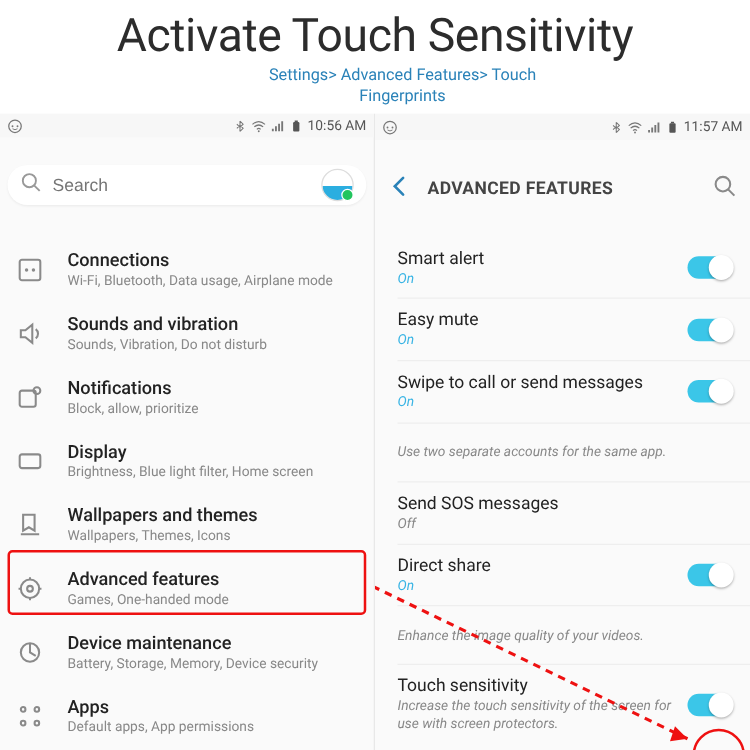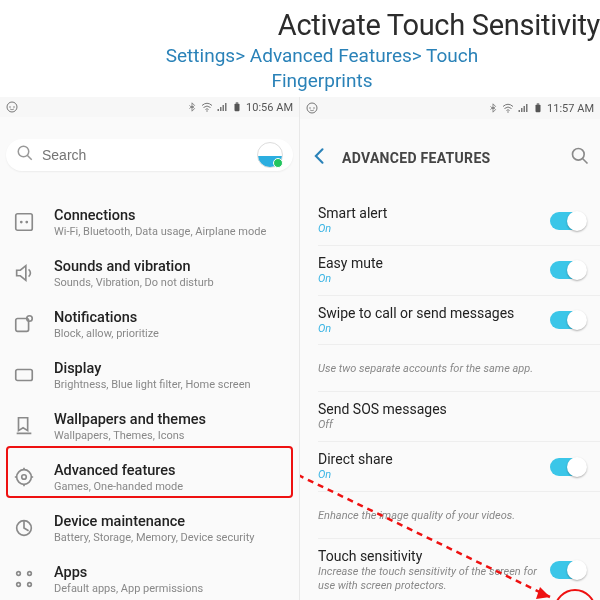--- a/index.html
+++ b/index.html
@@ -4,22 +4,22 @@
 <style>
   * { box-sizing: border-box; margin: 0; padding: 0; }
   body {
     width: 600px;
     height: 600px;
     background: #fff;
     font-family: -apple-system, BlinkMacSystemFont, "Segoe UI", Roboto, Arial, sans-serif;
     overflow: hidden;
   }
   .header { text-align: center; padding: 8px 0 4px; }
-  .title { font-size: 29px; font-weight: 400; color: #2c2c2c; letter-spacing: -0.3px; text-align: right; }
-  .breadcrumb { font-size: 19px; color: #2a82b8; margin-top: 2px; line-height: 1.3; margin-left: 44px; }
+  .title { font-size: 37px; font-weight: 400; color: #2c2c2c; letter-spacing: -0.3px; }
+  .breadcrumb { font-size: 13px; color: #2a82b8; margin-top: 2px; line-height: 1.3; margin-left: 44px; }
 
   .phones { display: flex; height: 512px; }
   .phone { width: 300px; background: #fafafa; border-right: 1px solid #e8e8e8; display: flex; flex-direction: column; position: relative; gap: 16px; }
   .phone:last-child { border-right: none; }
 
   .statusbar {
     height: 22px; display: flex; align-items: center; justify-content: space-between;
     padding: 0 6px; font-size: 11px; color: #555; background: #f7f7f7;
   }
   .statusbar .left { display: flex; align-items: center; gap: 4px; }

